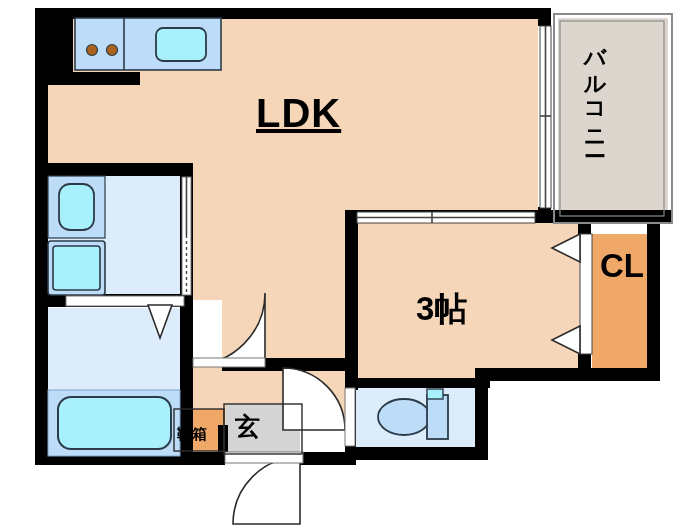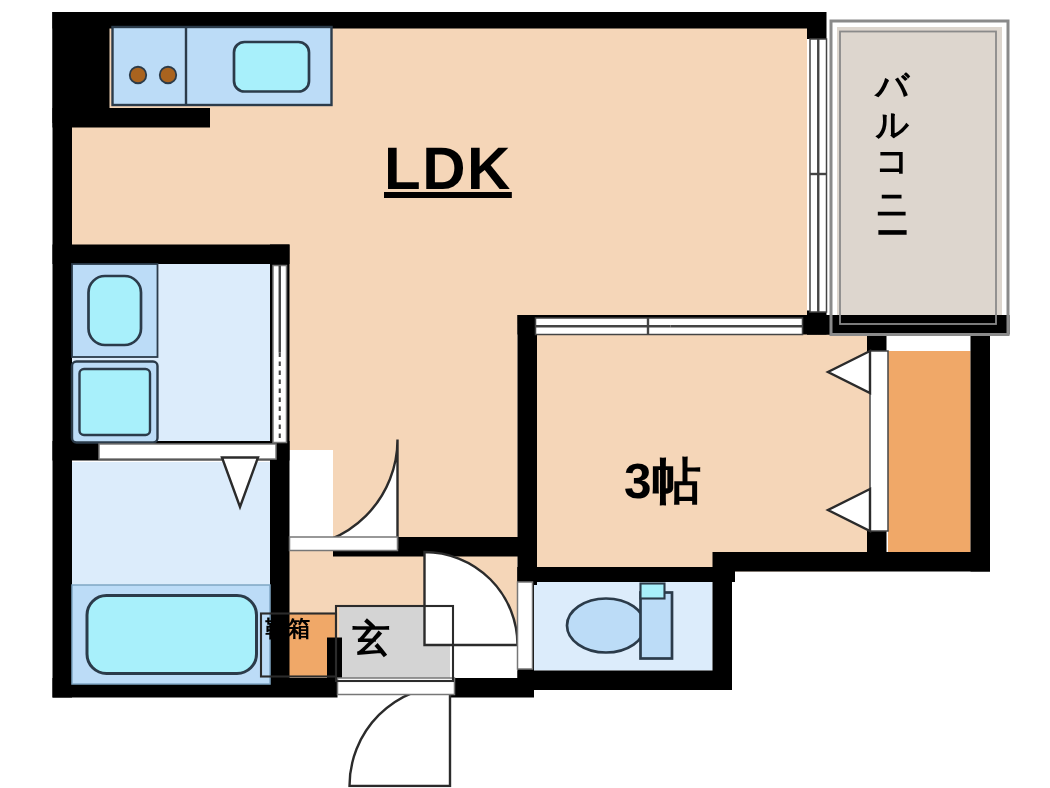--- a/index.html
+++ b/index.html
@@ -240,22 +240,23 @@
       <g>
         <rect x="224" y="404" width="78" height="50" fill="none" stroke="#2b2b2b" stroke-width="1.4"></rect>
       </g>
     </g>
   </svg>
 
   <div class="lbl lbl-ldk" style="left:256px; top:93px;text-decoration:underline;">LDK</div>
 
 
 
-  <div class="lbl lbl-yoshitsu-area" style="left:416px; top:304px;">3帖</div>
+  <div class="lbl lbl-yoshitsu-area" style="left:416px; top:292px;">3帖</div>
 
   <div class="lbl lbl-balcony" style="left:584px; top:32px;">バルコニー</div>
 
+  <div class="lbl lbl-cl" style="left:600px; top:247px; width:40px;">CL</div>
 
   <div class="lbl lbl-genkan" style="left:235px; top:414px;">玄</div>
 
-  <div class="lbl lbl-kutsubako" style="left:177px; top:412px;">靴箱</div>
+  <div class="lbl lbl-kutsubako" style="left:177px; top:426px;">靴箱</div>
 
 </div>
 
 </body></html>

